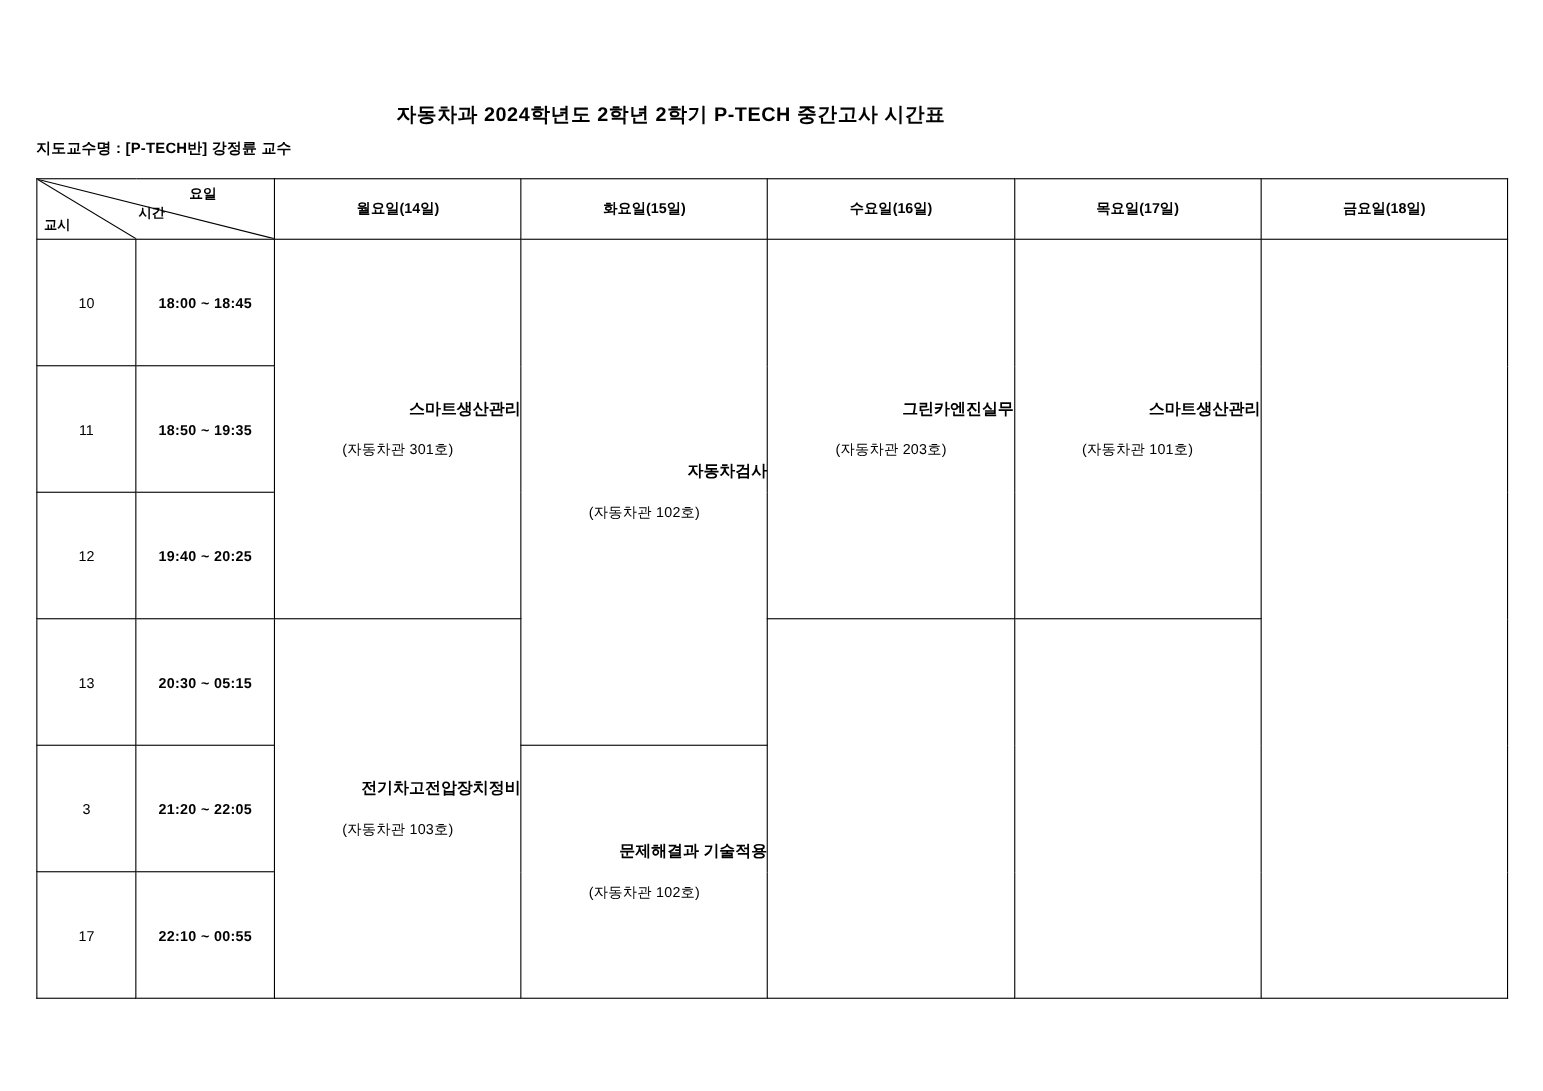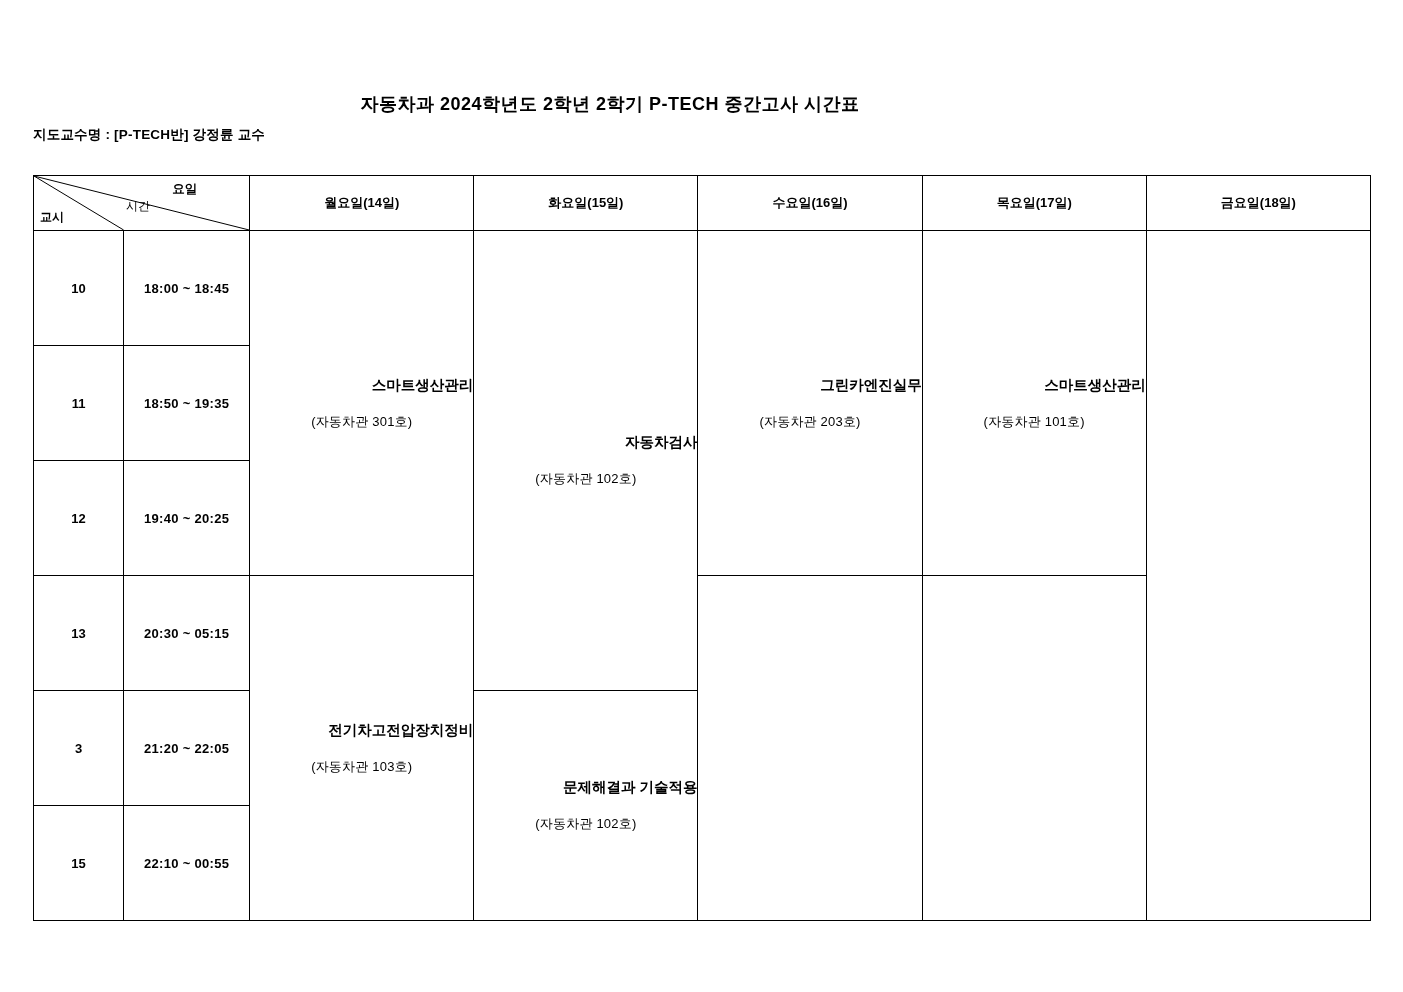--- a/index.html
+++ b/index.html
@@ -31,21 +31,20 @@
     left: 33px;
     font-size: 13.5px;
     font-weight: bold;
     letter-spacing: 0.2px;
   }
   .timetable-wrap {
     position: absolute;
     top: 162px;
     left: 33px;
     width: 1164px;
-    margin-top: 13px;
   }
   table.timetable {
     border-collapse: collapse;
     table-layout: fixed;
     width: 1338px;
   }
   table.timetable td {
     border: 1px solid #000000;
     text-align: center;
     vertical-align: middle;
@@ -81,33 +80,33 @@
     left: 6px;
     bottom: 4px;
     font-size: 12px;
     font-weight: bold;
   }
   .corner-cell .lbl-time {
     position: absolute;
     left: 92px;
     top: 22px;
     font-size: 12px;
-    font-weight: normal;
+    font-weight: bold;
   }
   .day-header {
     height: 54px;
     font-size: 14px;
     font-weight: bold;
   }
   .row-cell {
     height: 115px;
   }
   .period-num {
     font-size: 13.5px;
-    font-weight: bold;
+    font-weight: normal;
   }
   .time-text {
     font-size: 12.5px;
     font-weight: bold;
     letter-spacing: 0.3px;
   }
   .subject-block {
     line-height: 1.05;
   }
   .subject-name {
@@ -219,18 +218,18 @@
         <td class="time-text">21:20 ~ 22:05</td>
         <td rowspan="2">
           <div class="subject-block">
             <span class="subject-name">문제해결과 기술적용</span>
             <span class="subject-room">(자동차관 102호)</span>
           </div>
         </td>
       </tr>
 
       <tr class="row-cell">
-        <td class="period-num">15</td>
+        <td class="period-num">17</td>
         <td class="time-text">22:10 ~ 00:55</td>
       </tr>
     </tbody>
   </table>
 </div>
 
 </body></html>

